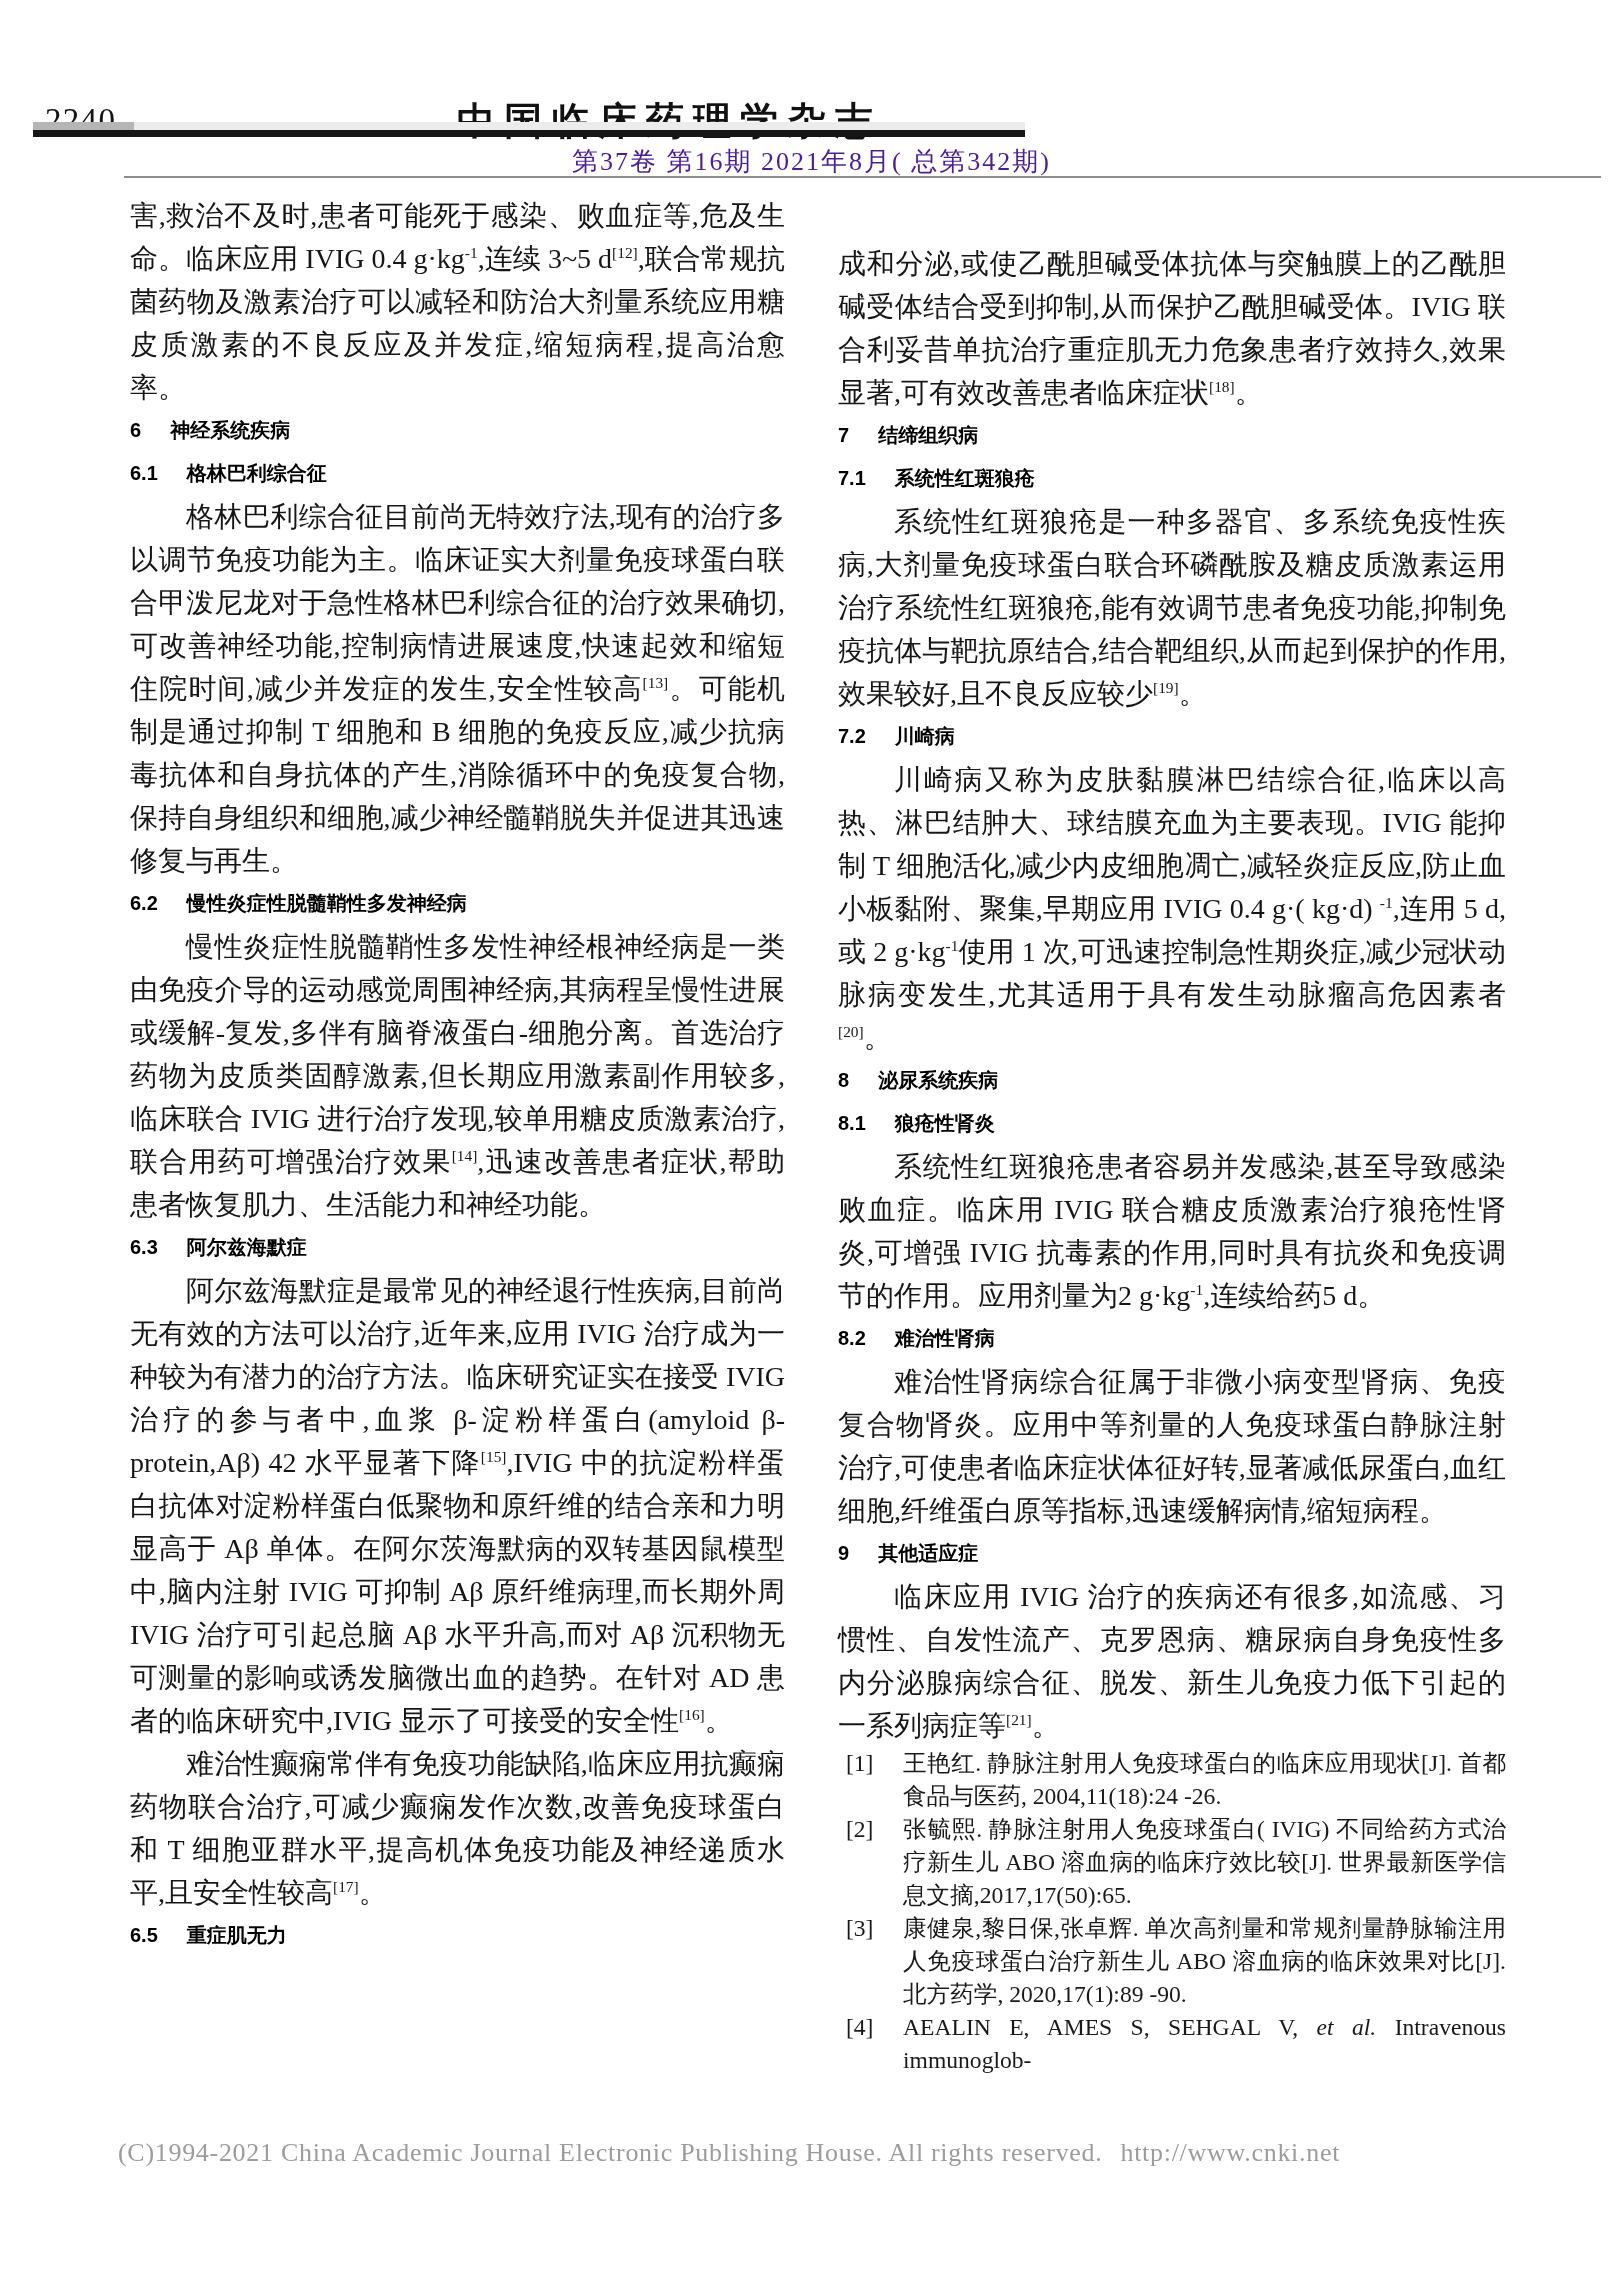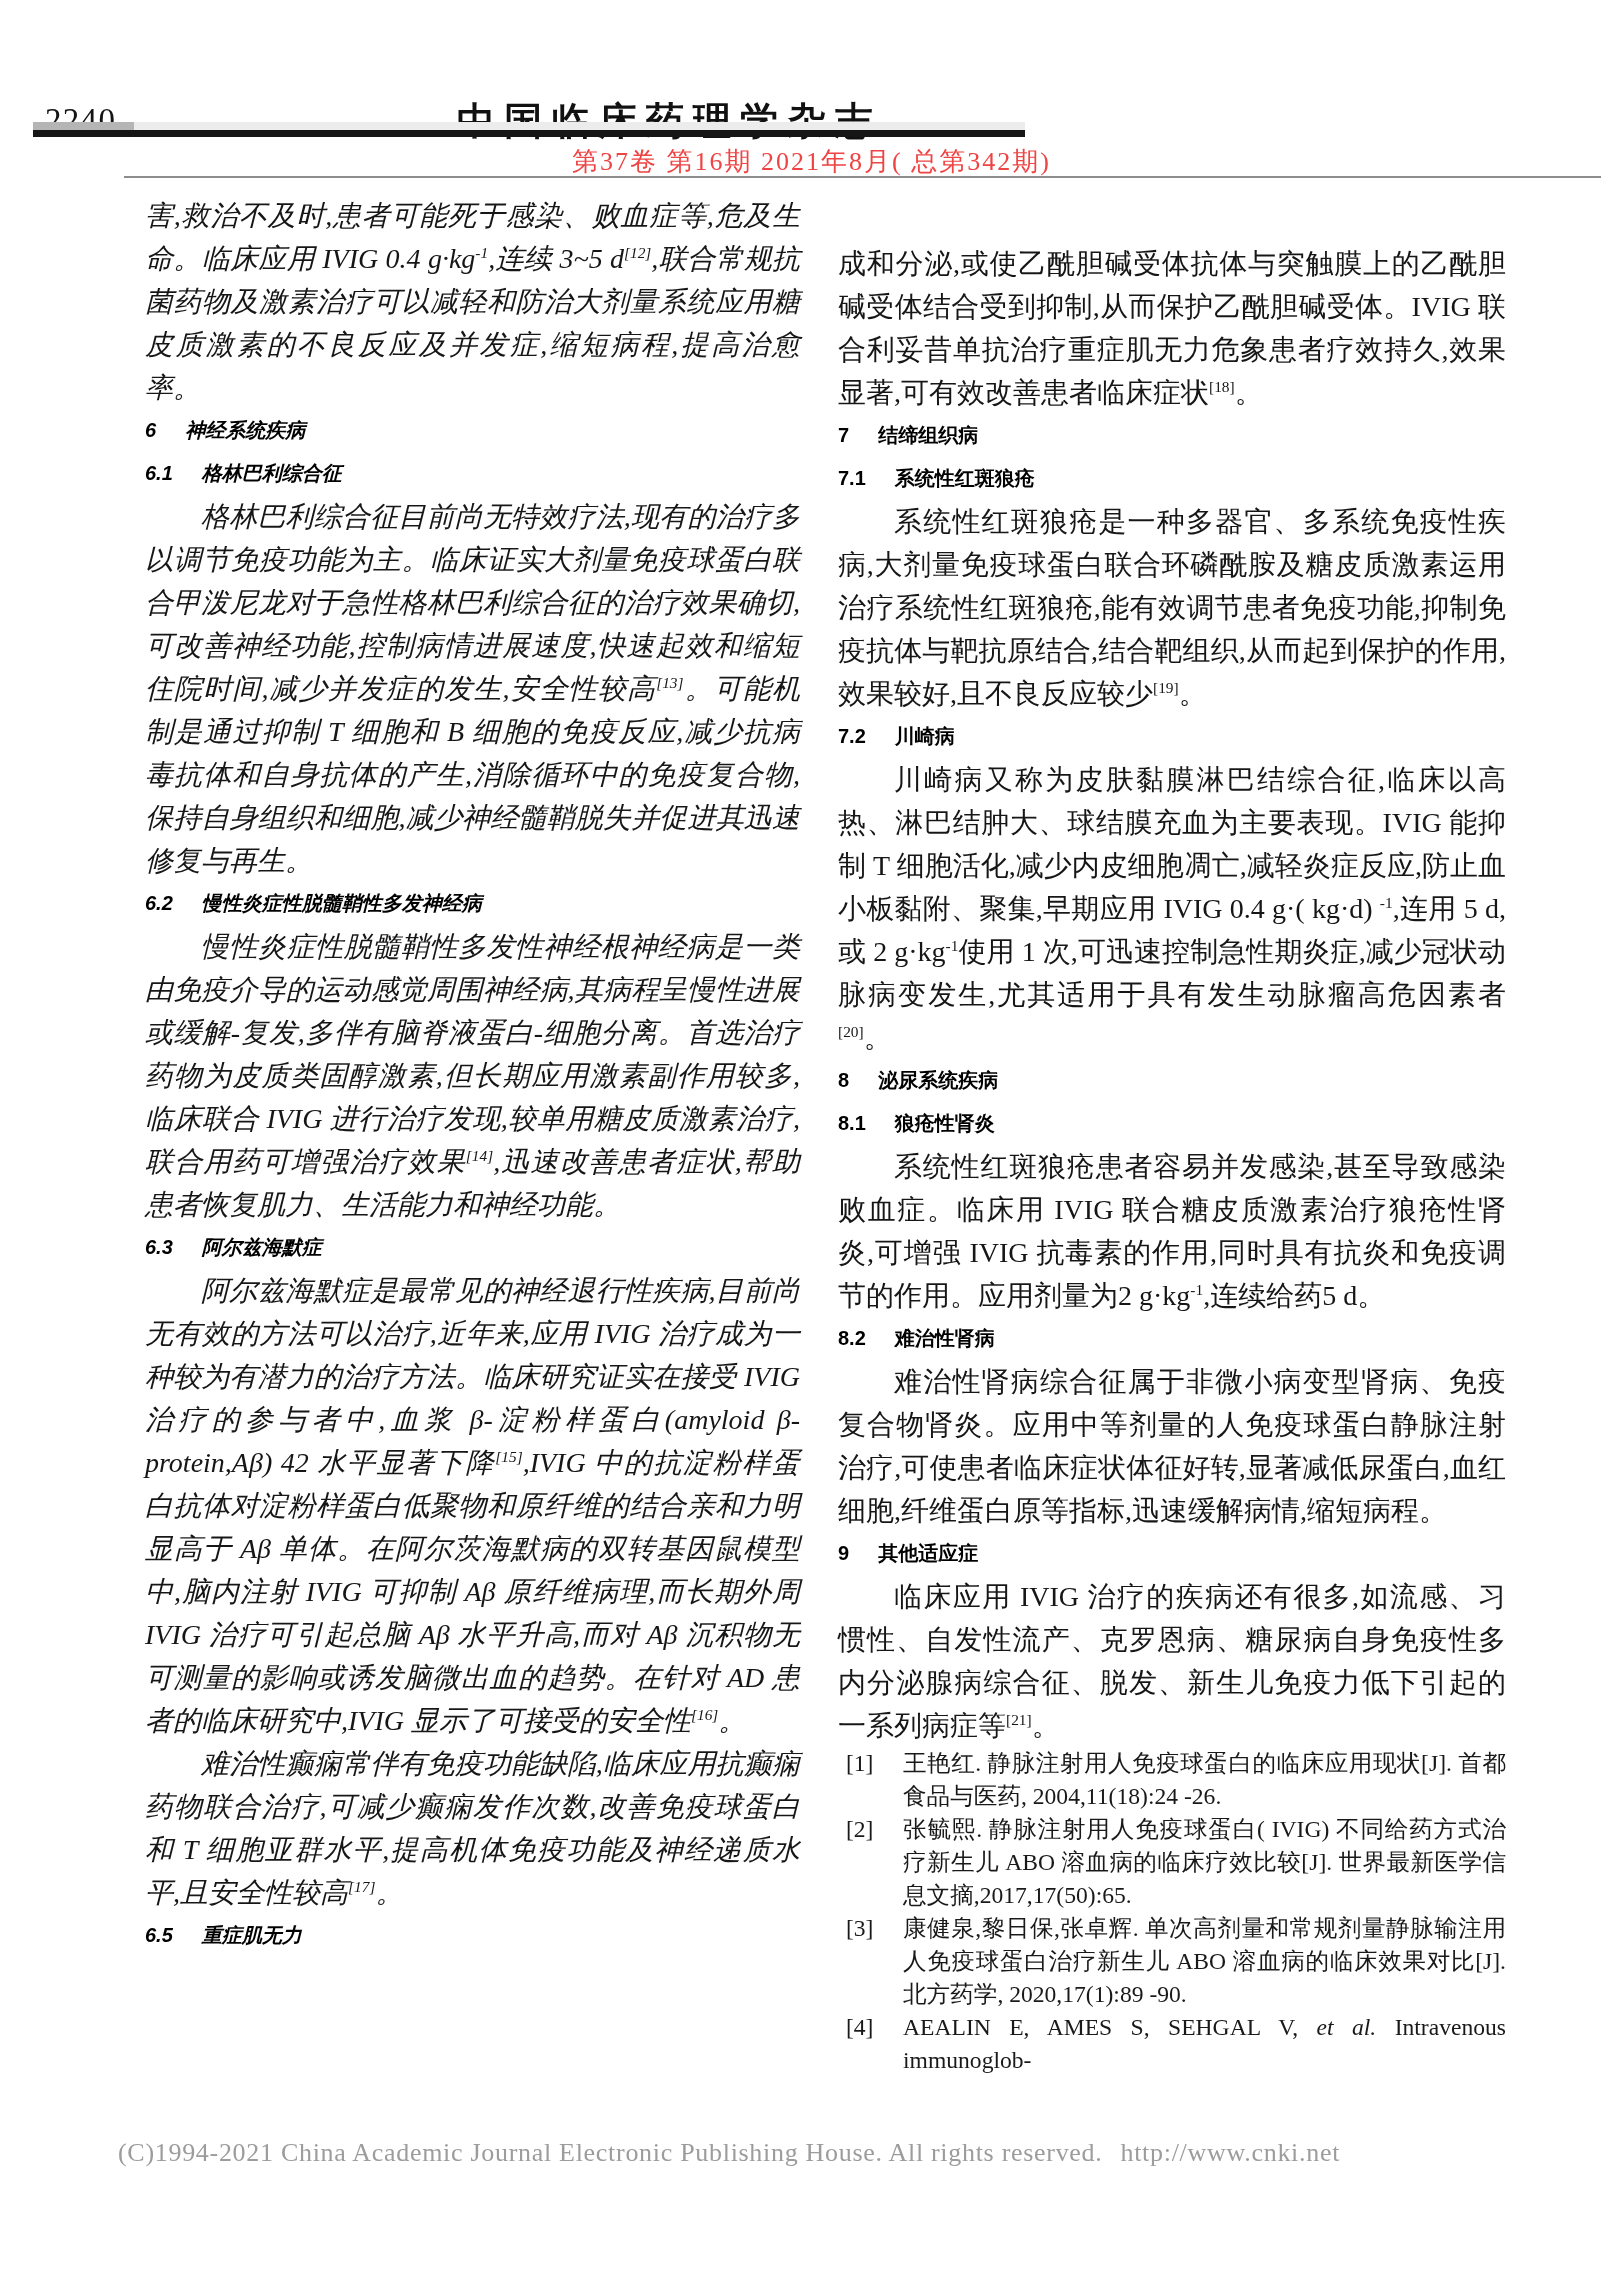--- a/index.html
+++ b/index.html
@@ -20,26 +20,26 @@
   .journal-title{
     position:absolute;left:0;top:96px;width:1339px;
     text-align:center;font-size:38px;font-weight:bold;
     letter-spacing:9.2px;color:#111;
   }
   .rule-band{position:absolute;left:33px;top:122px;width:992px;height:8.5px;background:#ececec;}
   .rule-band-cap{position:absolute;left:0;top:0;width:101px;height:8.5px;background:#b5b5b5;}
   .rule-black{position:absolute;left:33px;top:130px;width:992px;height:6.5px;background:#161616;}
   .issue-line{
     position:absolute;left:0;top:144px;width:1623px;
-    text-align:center;font-size:26px;letter-spacing:2px;color:#ef4444;
+    text-align:center;font-size:26px;letter-spacing:2px;color:#4c1d95;
   }
   .rule-thin{position:absolute;left:124px;top:176px;width:1477px;height:2px;background:#8d8d8d;}
   
   .col{position:absolute;top:194px;}
-  .col-left{left:145px;width:655px;font-style:italic;}
+  .col-left{left:130px;width:655px;}
   .col-right{left:838px;width:668px;margin-top:48px;}
   .para{
     margin:0;font-size:28px;line-height:43px;
     text-align:justify;text-justify:inter-ideograph;
     color:#161616;
   }
   .para.indent{text-indent:2em;}
   .para sup,.ref sup{font-size:0.55em;line-height:0;vertical-align:super;}
   .h{
     font-family:"Liberation Sans","DejaVu Sans",sans-serif;

